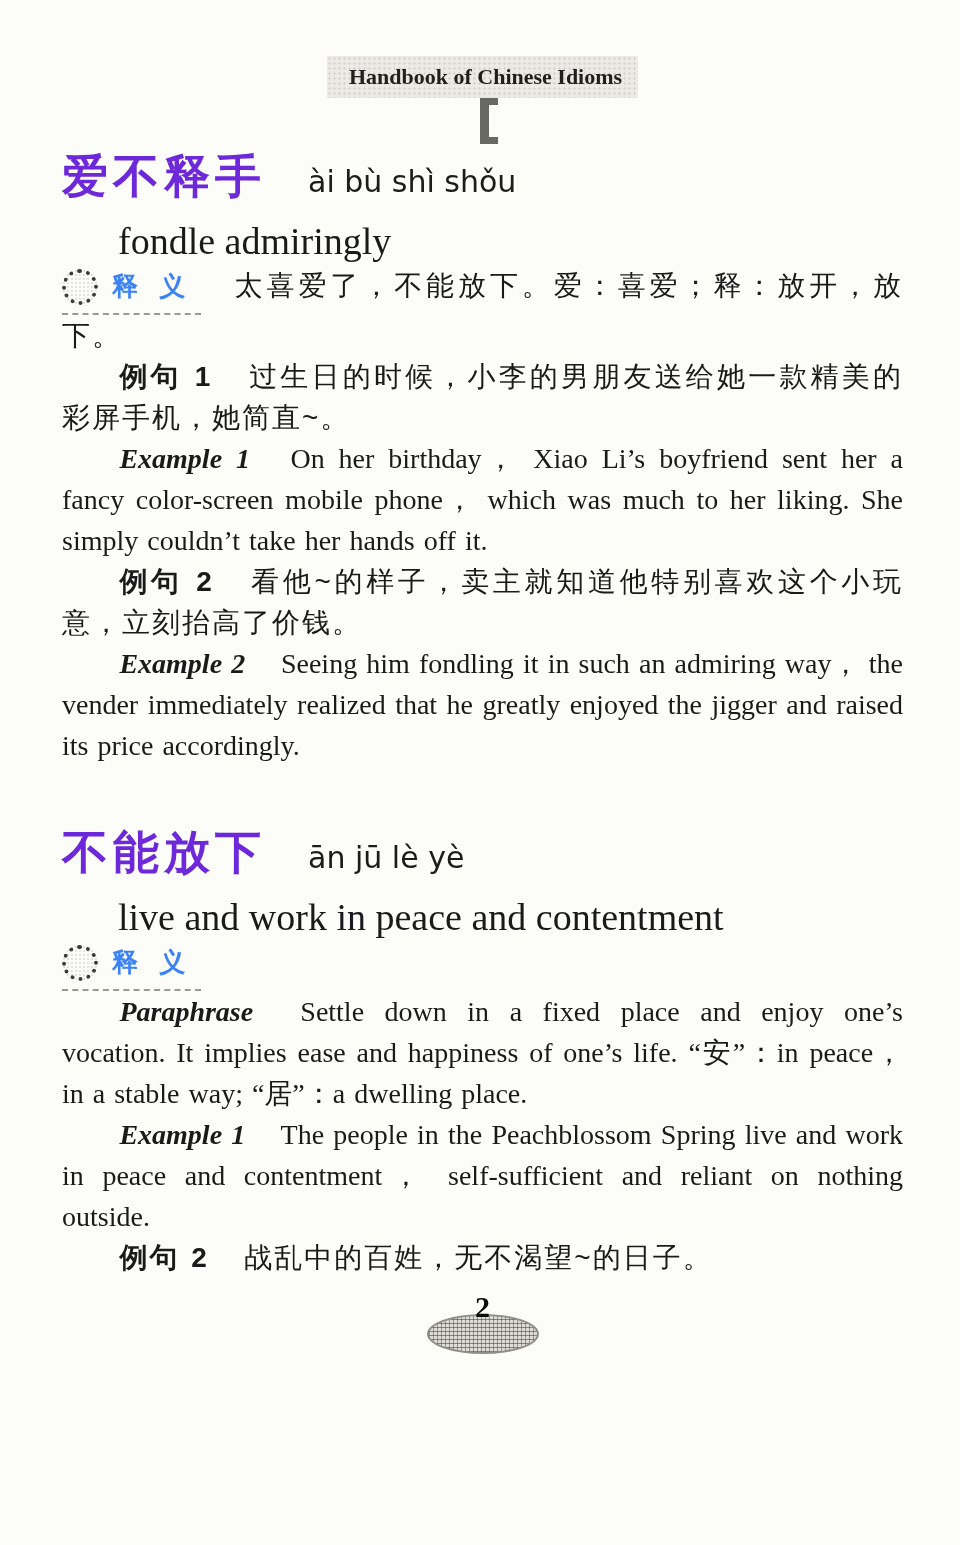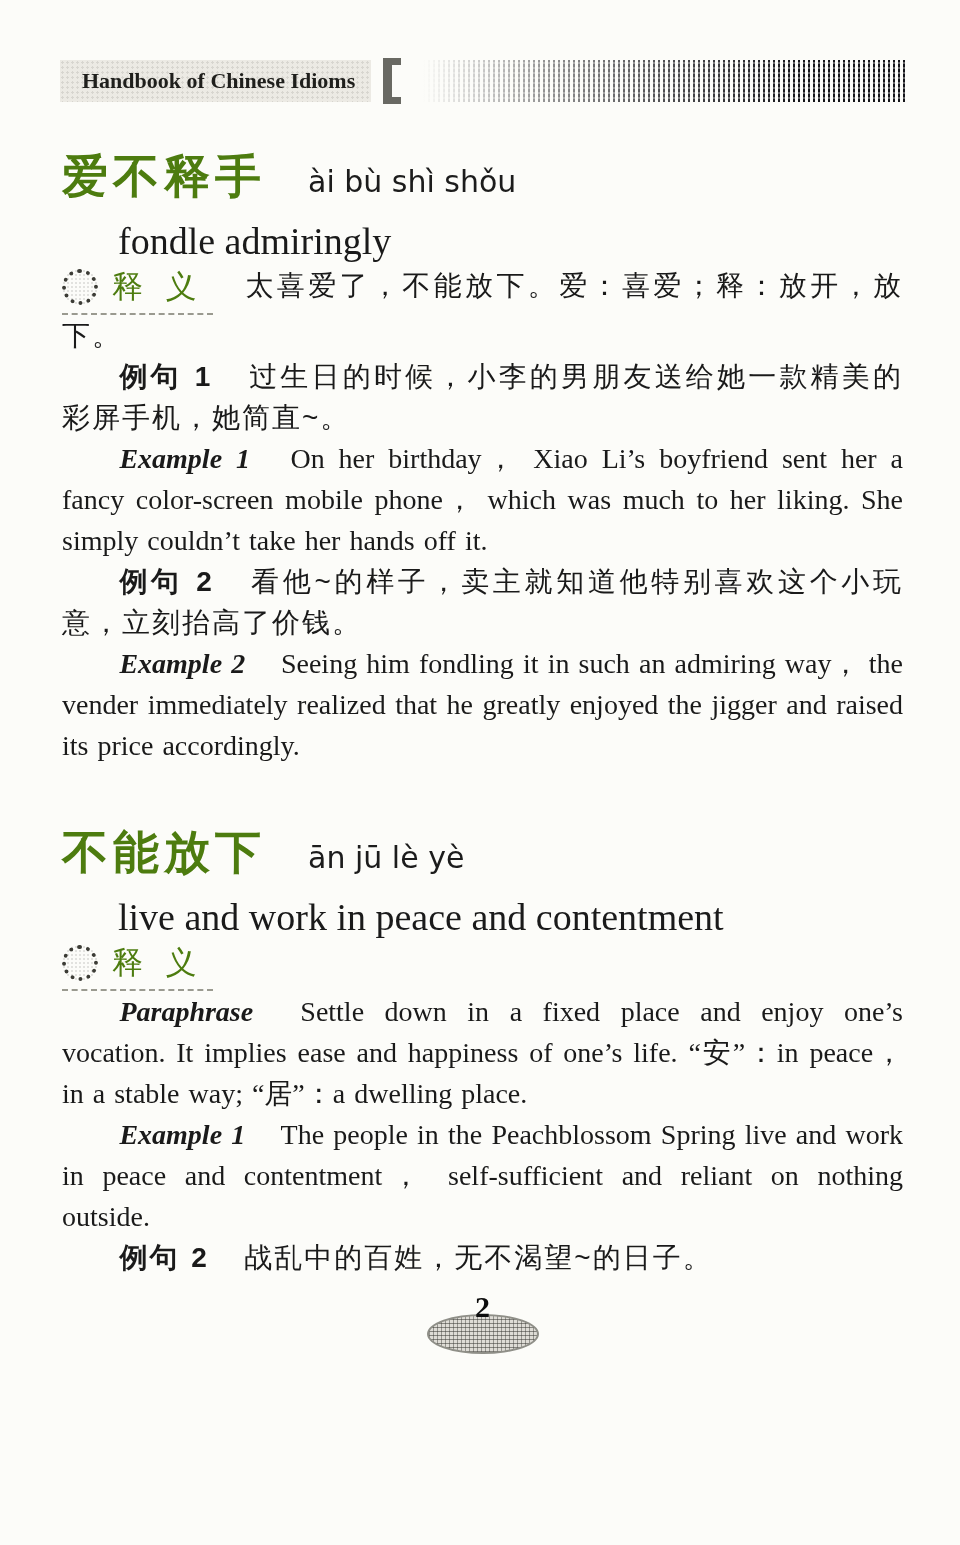--- a/index.html
+++ b/index.html
@@ -9,21 +9,21 @@
     width: 960px; height: 1545px;
     margin: 0 auto;
     background: #fcfcf9;
     color: #1a1a1a;
     font-family: "Liberation Serif", serif;
     overflow: hidden;
   }
   
   .header {
     display: flex; align-items: center;
-    margin: 56px 55px 0 60px; height: 50px;
+    margin: 56px 55px 0 60px; height: 50px; flex-direction: column;
   }
   .header-title {
     font-family: "Liberation Serif", serif;
     font-weight: bold; font-size: 22px; color: #1f1f1c;
     padding: 8px 16px 8px 22px; white-space: nowrap;
     background-color: #eceae4;
     background-image: radial-gradient(rgba(0,0,0,0.09) 1px, transparent 1.2px);
     background-size: 5px 5px;
   }
   .bracket {
@@ -41,21 +41,21 @@
       repeating-linear-gradient(0deg, transparent 0 3px, rgba(252,252,249,0.35) 3px 5px),
       repeating-linear-gradient(90deg, #15151a 0 2px, transparent 2px 5px);
   }
   
   .content { margin: 0 57px 0 62px; }
   .entry1 { margin-top: 40px; }
   .entry2 { margin-top: 56px; }
   .entry-head { display: flex; align-items: baseline; margin-bottom: 10px; }
   .idiom {
     font-family: Liberation Mono, monospace;
-    font-weight: 900; font-size: 46px; letter-spacing: 5px; color: #4d7c0f;
+    font-weight: 900; font-size: 46px; letter-spacing: 5px; color: #6d28d9;
   }
   .pinyin {
     font-family: "DejaVu Sans", sans-serif;
     font-size: 30px; margin-left: 42px; color: #1c1c1c;
   }
   .gloss { font-size: 38px; padding-left: 56px; line-height: 46px; }
   .para {
     font-size: 28px; line-height: 41px;
     text-align: justify; word-spacing: 2px;
   }
@@ -75,21 +75,21 @@
   }
   .shiyi-icon {
     width: 36px; height: 36px; flex: 0 0 auto;
     border: 4px dotted #3c3c36; border-radius: 50%;
     margin-right: 14px;
     background: radial-gradient(rgba(0,0,0,0.10) 1px, transparent 1.4px);
     background-size: 4px 4px;
   }
   .shiyi-label {
     font-family: "Liberation Sans", sans-serif;
-    font-weight: 400; font-size: 31px; letter-spacing: 6px; color: #4d7c0f;
+    font-weight: 700; font-size: 26px; letter-spacing: 6px; color: #3b82f6;
     white-space: nowrap;
   }
   
   .pageno-wrap { display: flex; justify-content: center; margin-top: 26px; }
   .pageno-badge { position: relative; width: 112px; height: 48px; }
   .pageno-ellipse {
     position: absolute; left: 0; top: 10px; width: 112px; height: 40px;
     border-radius: 50%;
     border: 2px solid #8f8f88;
     background-color: #dedcd6;

